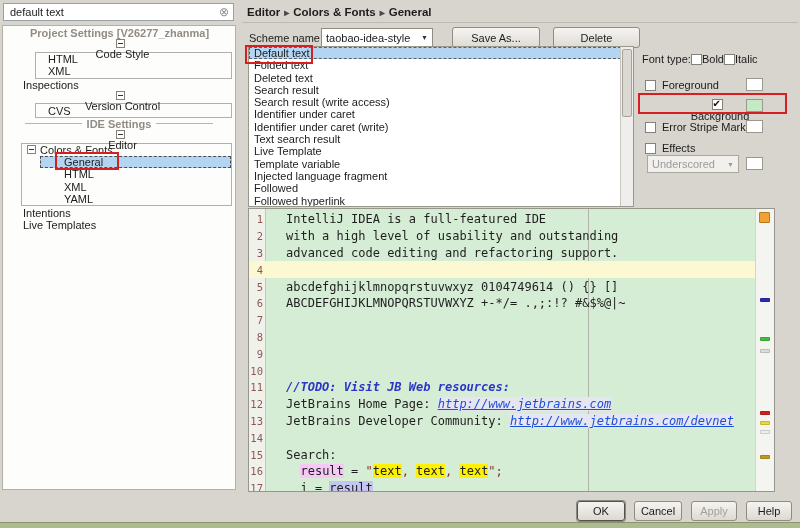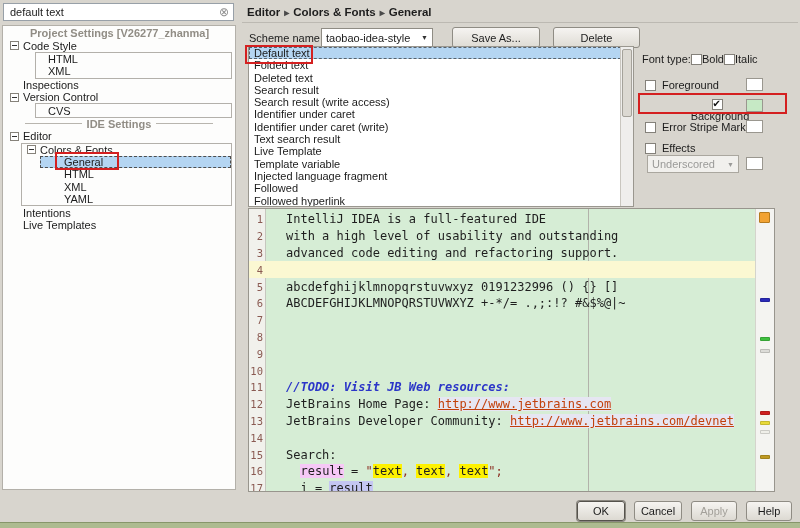--- a/index.html
+++ b/index.html
@@ -12,21 +12,21 @@
   .search-box .val { flex:1; color:#222; }
   .search-box .clear { color:#8f8f8f; font-size:12px; line-height:12px; cursor:pointer; }
 
   
   .sidebar { position:absolute; left:2px; top:25px; width:234px; height:465px; background:#fdfdfc; border:1px solid #b3b0a9; padding-top:1px; overflow:hidden; }
   .tree-header { height:12.4px; display:flex; align-items:center; gap:5px; padding:0 22px; color:#918d85; font-weight:bold; white-space:nowrap; }
   .tree-header::before, .tree-header::after { content:""; flex:1; height:1px; background:#b8b5ae; }
   .t-row { height:12.4px; display:flex; align-items:center; line-height:12px; white-space:nowrap; }
   .t-row .exp { width:9px; height:9px; border:1px solid #86827a; background:#fff; position:relative; flex:none; margin-right:4px; }
   .t-row .exp::before { content:""; position:absolute; left:1px; right:1px; top:3px; height:1px; background:#333; }
-  .pl-top { padding-left:7px; }
+  .pl-top { padding-left:7px;flex-direction:column; }
   .pl-label { padding-left:20px; }
   .gbox { border:1px solid #b3b0aa; margin:0 3px 0 32px; background:transparent; }
   .gbox .t-row { padding-left:12px; }
   .gbox3 { border:1px solid #b3b0aa; margin:0 3px 0 18px; }
   .gbox3 .cf-head { padding-left:5px; }
   .cf-child { margin-left:18px; padding-left:24px; }
   .cf-child.sel { background:#b4d5f2; outline:1px dashed #4d4d4d; outline-offset:-1px; }
 
   
   .breadcrumb { position:absolute; left:247px; top:6px; font-weight:bold; font-size:11.5px; color:#1d1d1d; }
@@ -63,21 +63,21 @@
   
   .preview { position:absolute; left:248px; top:208px; width:527px; height:284px; border:1px solid #98958d; background:#d6edd5; overflow:hidden; }
   .gutter-bg { position:absolute; left:0; top:0; bottom:0; width:17px; background:#f1f1ec; border-right:1px solid #c6c6be; z-index:1; }
   .margin-line { position:absolute; left:339px; top:0; bottom:0; width:1px; background:#b2b2aa; z-index:1; }
   .pv-lines { position:absolute; left:0; right:19px; top:0; bottom:0; padding-top:2px; z-index:2; }
   .pv-line { height:16.8px; display:flex; align-items:center; }
   .pv-line.caret { background:#fbf8d2; }
   .pv-num { width:17px; flex:none; text-align:right; padding-right:3px; font-family:"DejaVu Sans Mono", monospace; font-size:10.5px; color:#8a5a52; }
   .pv-text { padding-left:20px; white-space:pre; font-family:"DejaVu Sans Mono", monospace; font-size:12px; color:#1e1e1e; }
   .sg-todo { color:#2b35c8; font-weight:bold; font-style:italic; }
-  .sg-link { color:#c2410c; text-decoration:underline; background:#e6e6f2; }
+  .sg-link { color:#1d4ed8; text-decoration:underline; background:#e6e6f2;font-style:italic; }
   .sg-search { background:#fef200; }
   .sg-wsearch { background:#f6c8f6; }
   .sg-caretid { background:#c4c6f2; }
   .sg-str { color:#8c2f22; }
   .stripe { position:absolute; right:0; top:0; bottom:0; width:19px; background:#f4f4f1; border-left:1px solid #d4d4cc; z-index:3; }
   .indicator { position:absolute; left:3px; top:3px; width:11px; height:11px; background:#f1a233; border:1px solid #b57a1e; border-radius:1px; }
   .mark { position:absolute; left:4px; width:10px; height:4px; border-radius:1px; border:1px solid rgba(0,0,0,0.15); }
 
   
   .f-btn { position:absolute; top:501px; height:20px; background:linear-gradient(#f6f4f1,#dcd9d2); border:1px solid #8f8c84; border-radius:3px; display:flex; align-items:center; justify-content:center; }
@@ -249,21 +249,21 @@
         <div class="pv-line">
           <span class="pv-num">3</span>
           <span class="pv-text"><span>advanced code editing and refactoring support.</span></span>
         </div>
         <div class="pv-line caret">
           <span class="pv-num">4</span>
           <span class="pv-text"></span>
         </div>
         <div class="pv-line">
           <span class="pv-num">5</span>
-          <span class="pv-text"><span>abcdefghijklmnopqrstuvwxyz 0191232996 () {} []</span></span>
+          <span class="pv-text"><span>abcdefghijklmnopqrstuvwxyz 0104749614 () {} []</span></span>
         </div>
         <div class="pv-line">
           <span class="pv-num">6</span>
           <span class="pv-text"><span>ABCDEFGHIJKLMNOPQRSTUVWXYZ +-*/= .,;:!? #&amp;$%@|~</span></span>
         </div>
         <div class="pv-line">
           <span class="pv-num">7</span>
           <span class="pv-text"></span>
         </div>
         <div class="pv-line">

